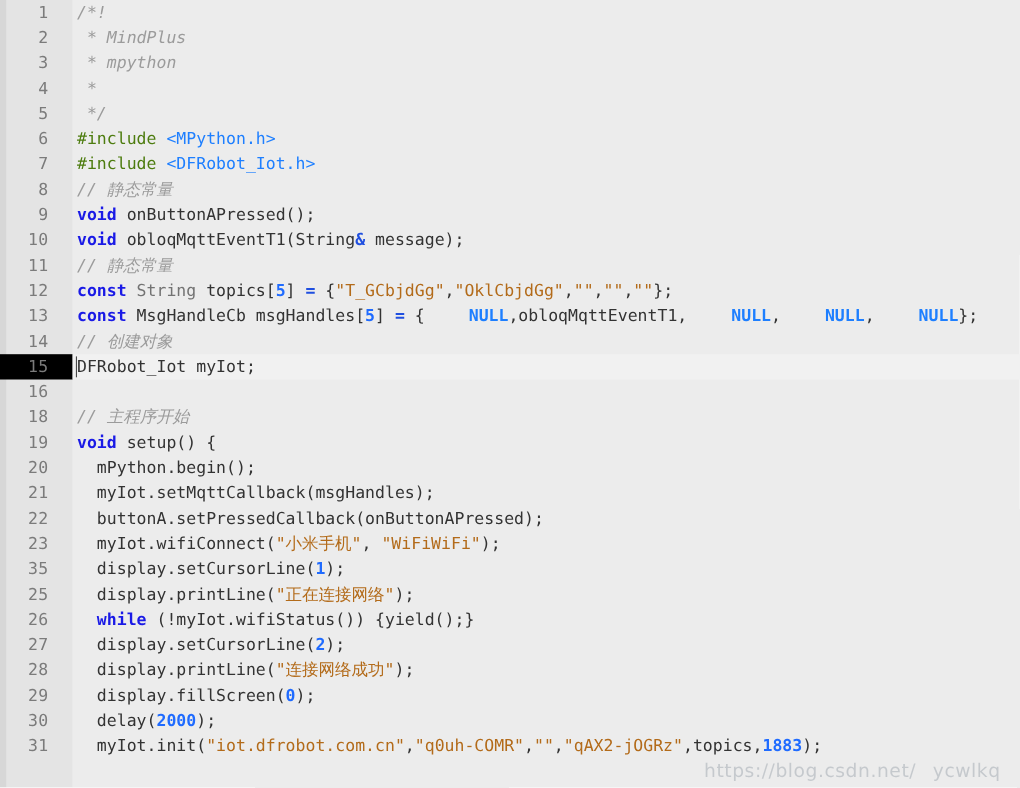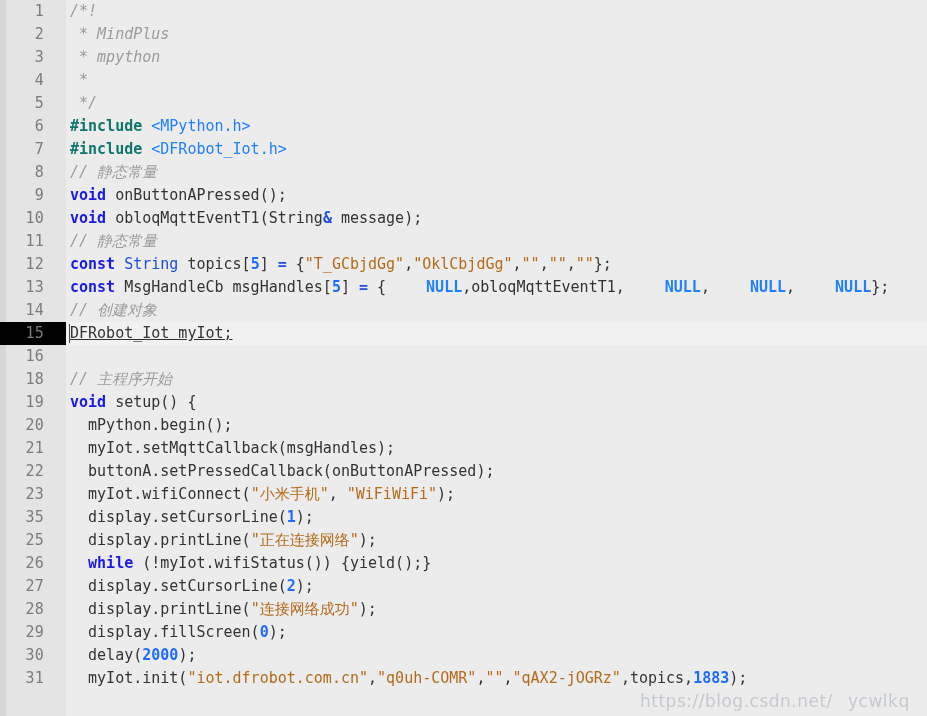--- a/index.html
+++ b/index.html
@@ -51,21 +51,20 @@
     height: 23px;
     display: flex;
     align-items: flex-start;
     white-space: pre;
   }
   .line.active .ln-num-cell {
     background: #000000;
   }
   .line.active .code-cell {
     background: #f1f1f1;
-    text-decoration: underline;
   }
   .ln-num-cell {
     position: relative;
     flex: 0 0 66px;
     width: 66px;
     height: 23px;
     box-sizing: border-box;
     padding-right: 22px;
     text-align: right;
     color: #7b7b7b;
@@ -79,27 +78,27 @@
     line-height: 23px;
     padding-left: 4px;
     box-sizing: border-box;
     color: #333333;
     position: relative;
   }
   
   .t-plain    { color: #333333; }
   .t-comment  { color: #9b9b9b; font-style: italic; }
   .t-keyword  { color: #1a1ae6; font-weight: bold; }
-  .t-preproc  { color: #0f766e; font-weight: bold; }
+  .t-preproc  { color: #4d7c0f; font-weight: normal; }
   .t-header   { color: #1e7fff; font-weight: normal; }
   .t-string   { color: #b36b1a; }
   .t-number   { color: #1f6bff; font-weight: bold; }
   .t-const    { color: #1e7fff; font-weight: bold; margin-left: 40px; }
   .t-op       { color: #1f4fe0; font-weight: bold; }
-  .t-type     { color: #1d4ed8; }
+  .t-type     { color: #737373; }
   
   .caret {
     position: absolute;
     left: 3px;
     top: 2px;
     width: 1px;
     height: 19px;
     background: #4a4a4a;
   }
   

